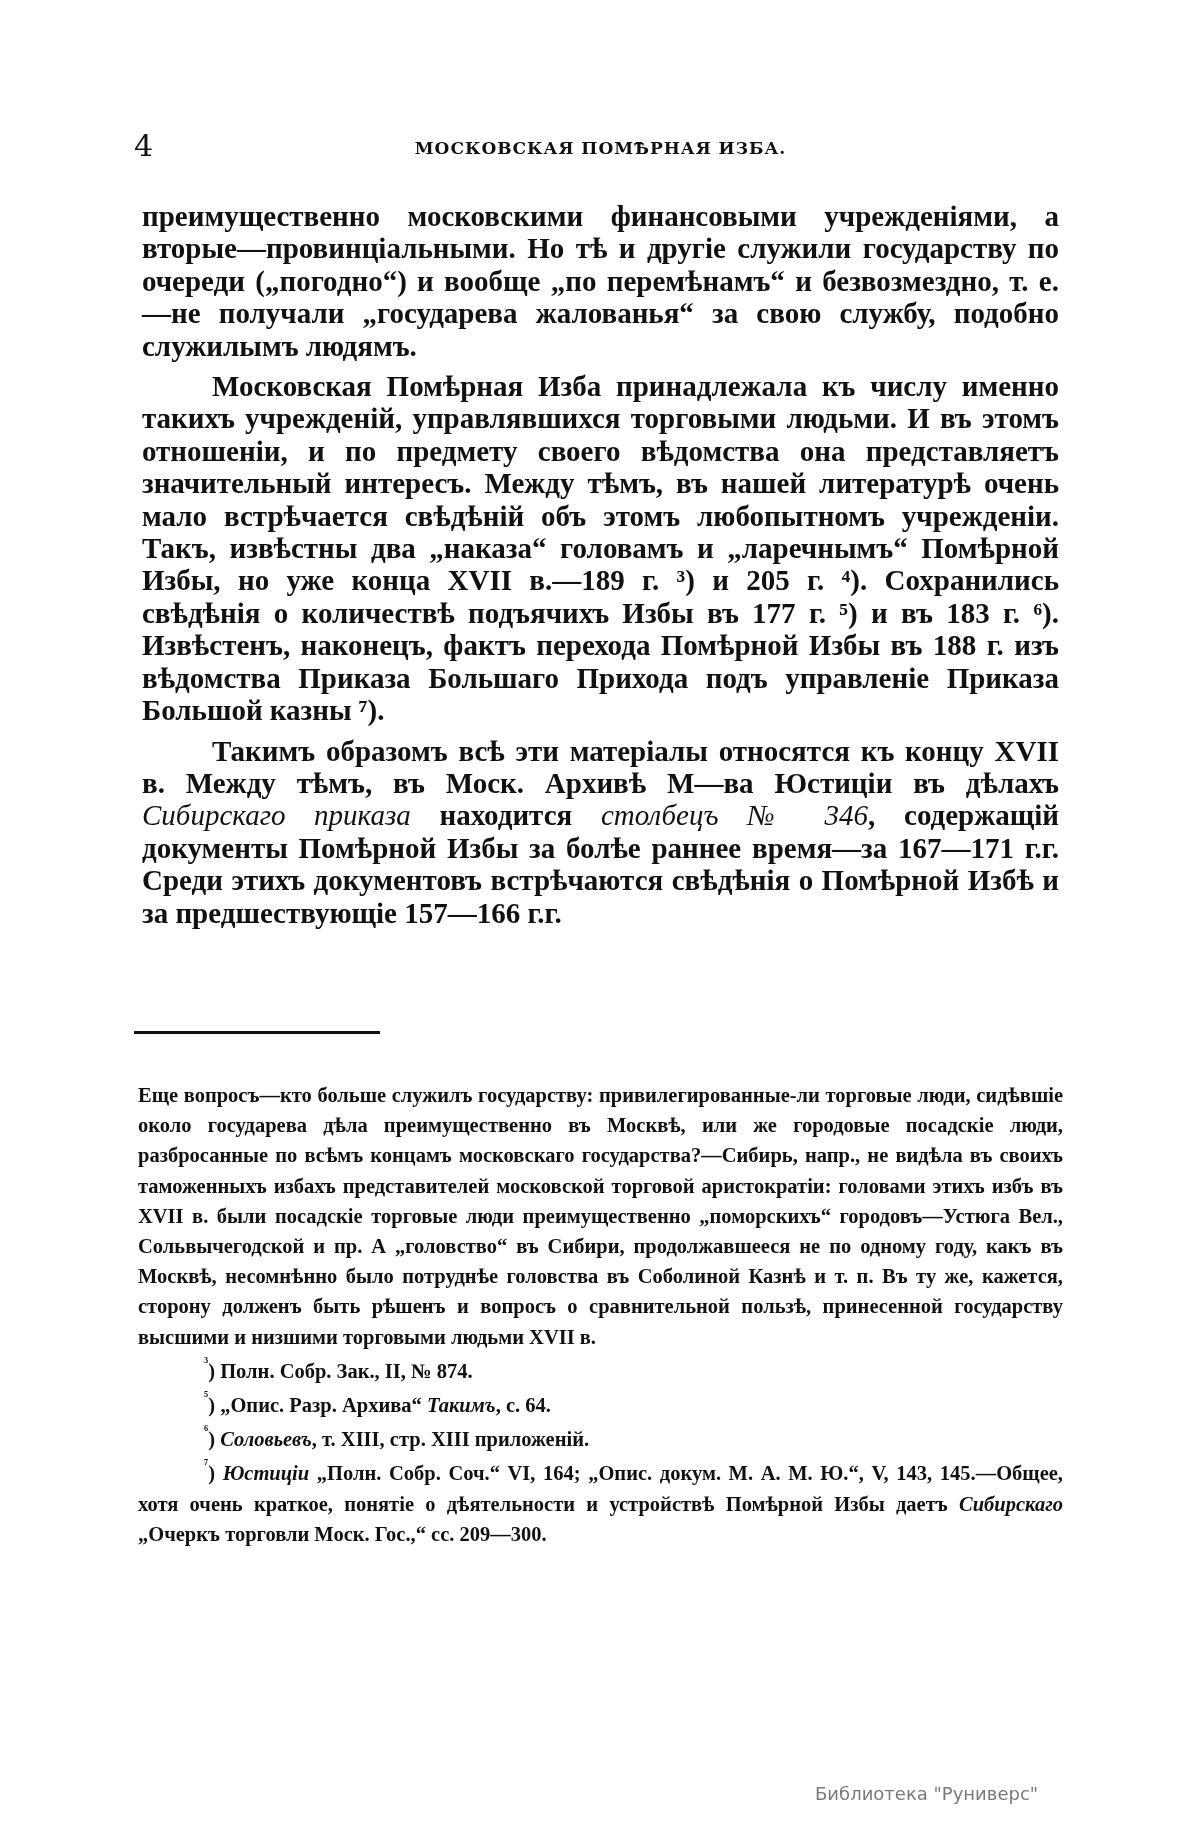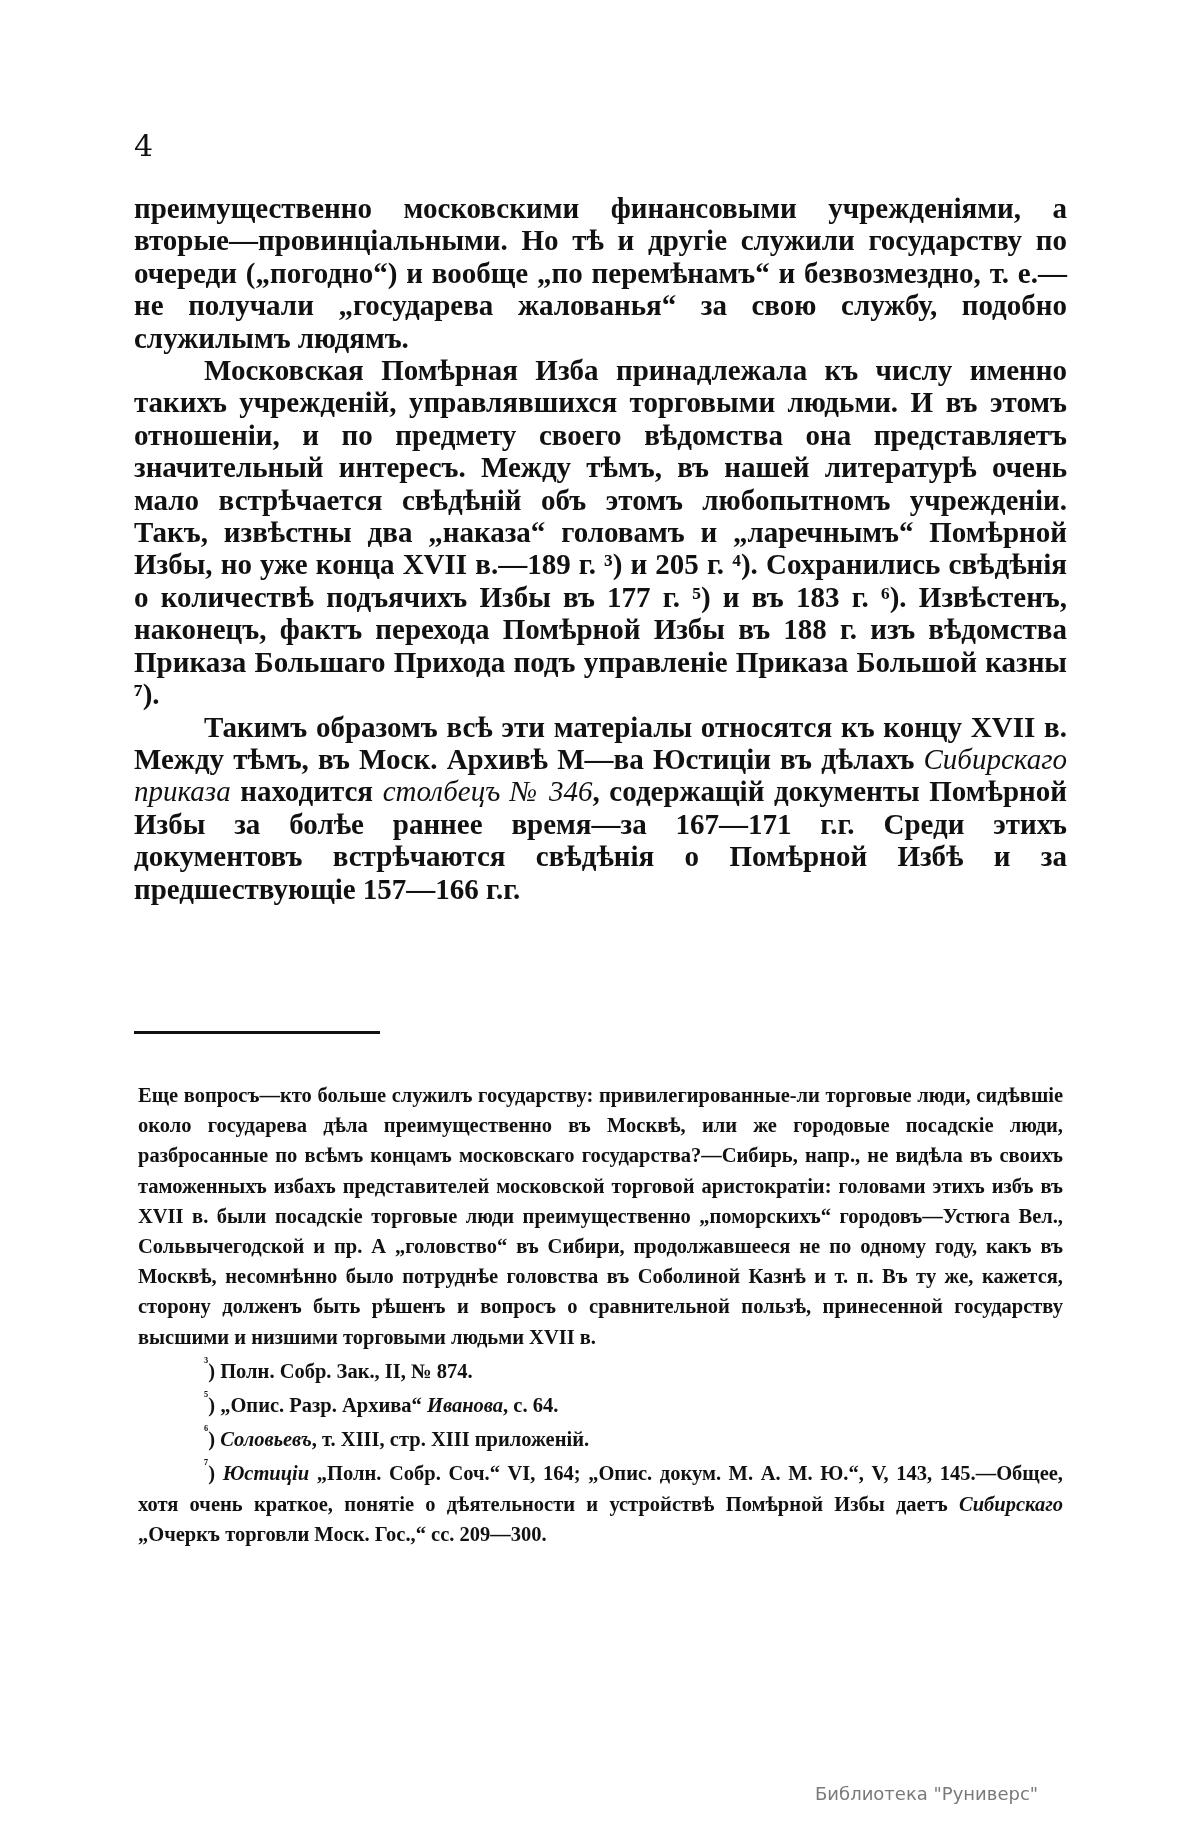--- a/index.html
+++ b/index.html
@@ -2,50 +2,51 @@
 <html><head>
 <meta charset="utf-8">
 <style>
   html, body { margin: 0; padding: 0; background: #ffffff; }
   body { width: 1200px; height: 1841px; position: relative; overflow: hidden; color: #111; }
   .page { position: absolute; left: 0; top: 0; width: 1200px; height: 1841px; }
   .header { position: absolute; top: 128px; left: 134px; width: 933px; height: 40px; font-family: "DejaVu Serif", serif; }
   .page-num { position: absolute; left: 0; top: 0; font-size: 30px; }
   .running-title { position: absolute; left: 0; right: 0; top: 10px; text-align: center; font-size: 17px; font-weight: bold; letter-spacing: 1px; }
   .body-text { position: absolute; left: 134px; top: 192px; width: 933px; font-family: "Liberation Serif", serif; font-size: 29px; line-height: 32.4px; text-align: justify; font-weight: bold; }
-  .body-text p { margin: 0; }
+  .body-text p { margin: 8px; }
   .body-text p.indent { text-indent: 70px; }
   .body-text em { font-style: italic; font-weight: normal; }
   .rule { position: absolute; left: 134px; top: 1031px; width: 246px; height: 3px; background: #111; }
   .notes { position: absolute; left: 134px; top: 1076px; width: 933px; font-family: "Liberation Serif", serif; font-size: 20.5px; line-height: 30.2px; text-align: justify; font-weight: bold; }
   .notes p { margin: 4px; }
   .notes p.fn { text-indent: 66px; }
   .notes em { font-style: italic; }
   .notes sup { font-size: 14px; vertical-align: top; line-height: 1; }
   .watermark { position: absolute; left: 815px; top: 1783px; font-family: "DejaVu Sans", sans-serif; font-size: 18px; color: #7a7a7a; }
 </style>
 </head>
 <body>
 
 <div class="page">
 
   <div class="header">
     <span class="page-num">4</span>
+    <div class="running-title">МОСКОВСКАЯ ПОМѢРНАЯ ИЗБА.</div>
   </div>
 
   <div class="body-text">
     <p>преимущественно московскими финансовыми учрежденіями, а вторые—провинціальными. Но тѣ и другіе служили государству по очереди („погодно“) и вообще „по перемѣнамъ“ и безвозмездно, т. е.—не получали „государева жалованья“ за свою службу, подобно служилымъ людямъ.</p>
     <p class="indent">Московская Помѣрная Изба принадлежала къ числу именно такихъ учрежденій, управлявшихся торговыми людьми. И въ этомъ отношеніи, и по предмету своего вѣдомства она представляетъ значительный интересъ. Между тѣмъ, въ нашей литературѣ очень мало встрѣчается свѣдѣній объ этомъ любопытномъ учрежденіи. Такъ, извѣстны два „наказа“ головамъ и „ларечнымъ“ Помѣрной Избы, но уже конца XVII в.—189 г. ³) и 205 г. ⁴). Сохранились свѣдѣнія о количествѣ подъячихъ Избы въ 177 г. ⁵) и въ 183 г. ⁶). Извѣстенъ, наконецъ, фактъ перехода Помѣрной Избы въ 188 г. изъ вѣдомства Приказа Большаго Прихода подъ управленіе Приказа Большой казны ⁷).</p>
     <p class="indent"><span>Такимъ образомъ всѣ эти матеріалы относятся къ концу XVII в. Между тѣмъ, въ Моск. Архивѣ М—ва Юстиціи въ дѣлахъ </span><em>Сибирскаго приказа</em><span> находится </span><em>столбецъ № 346</em><span>, содержащій документы Помѣрной Избы за болѣе раннее время—за 167—171 г.г. Среди этихъ документовъ встрѣчаются свѣдѣнія о Помѣрной Избѣ и за предшествующіе 157—166 г.г.</span></p>
   </div>
 
   <div class="rule"></div>
 
   <div class="notes">
     <p>Еще вопросъ—кто больше служилъ государству: привилегированные-ли торговые люди, сидѣвшіе около государева дѣла преимущественно въ Москвѣ, или же городовые посадскіе люди, разбросанные по всѣмъ концамъ московскаго государства?—Сибирь, напр., не видѣла въ своихъ таможенныхъ избахъ представителей московской торговой аристократіи: головами этихъ избъ въ XVII в. были посадскіе торговые люди преимущественно „поморскихъ“ городовъ—Устюга Вел., Сольвычегодской и пр. А „головство“ въ Сибири, продолжавшееся не по одному году, какъ въ Москвѣ, несомнѣнно было потруднѣе головства въ Соболиной Казнѣ и т. п. Въ ту же, кажется, сторону долженъ быть рѣшенъ и вопросъ о сравнительной пользѣ, принесенной государству высшими и низшими торговыми людьми XVII в.</p>
     <p class="fn"><sup>³</sup>) <span>Полн. Собр. Зак., II, № 874.</span></p>
-    <p class="fn"><sup>⁵</sup>) <span>„Опис. Разр. Архива“ </span><em>Иванова</em><span>, с. 64.</span></p>
+    <p class="fn"><sup>⁵</sup>) <span>„Опис. Разр. Архива“ </span><em>Такимъ</em><span>, с. 64.</span></p>
     <p class="fn"><sup>⁶</sup>) <em>Соловьевъ</em><span>, т. XIII, стр. XIII приложеній.</span></p>
     <p class="fn"><sup>⁷</sup>) <em>Юстиціи</em><span> „Полн. Собр. Соч.“ VI, 164; „Опис. докум. М. А. М. Ю.“, V, 143, 145.—Общее, хотя очень краткое, понятіе о дѣятельности и устройствѣ Помѣрной Избы даетъ </span><em>Сибирскаго</em><span> „Очеркъ торговли Моск. Гос.,“ сс. 209—300.</span></p>
   </div>
 
   <div class="watermark">Библиотека "Руниверс"</div>
 </div>
 
 </body></html>

